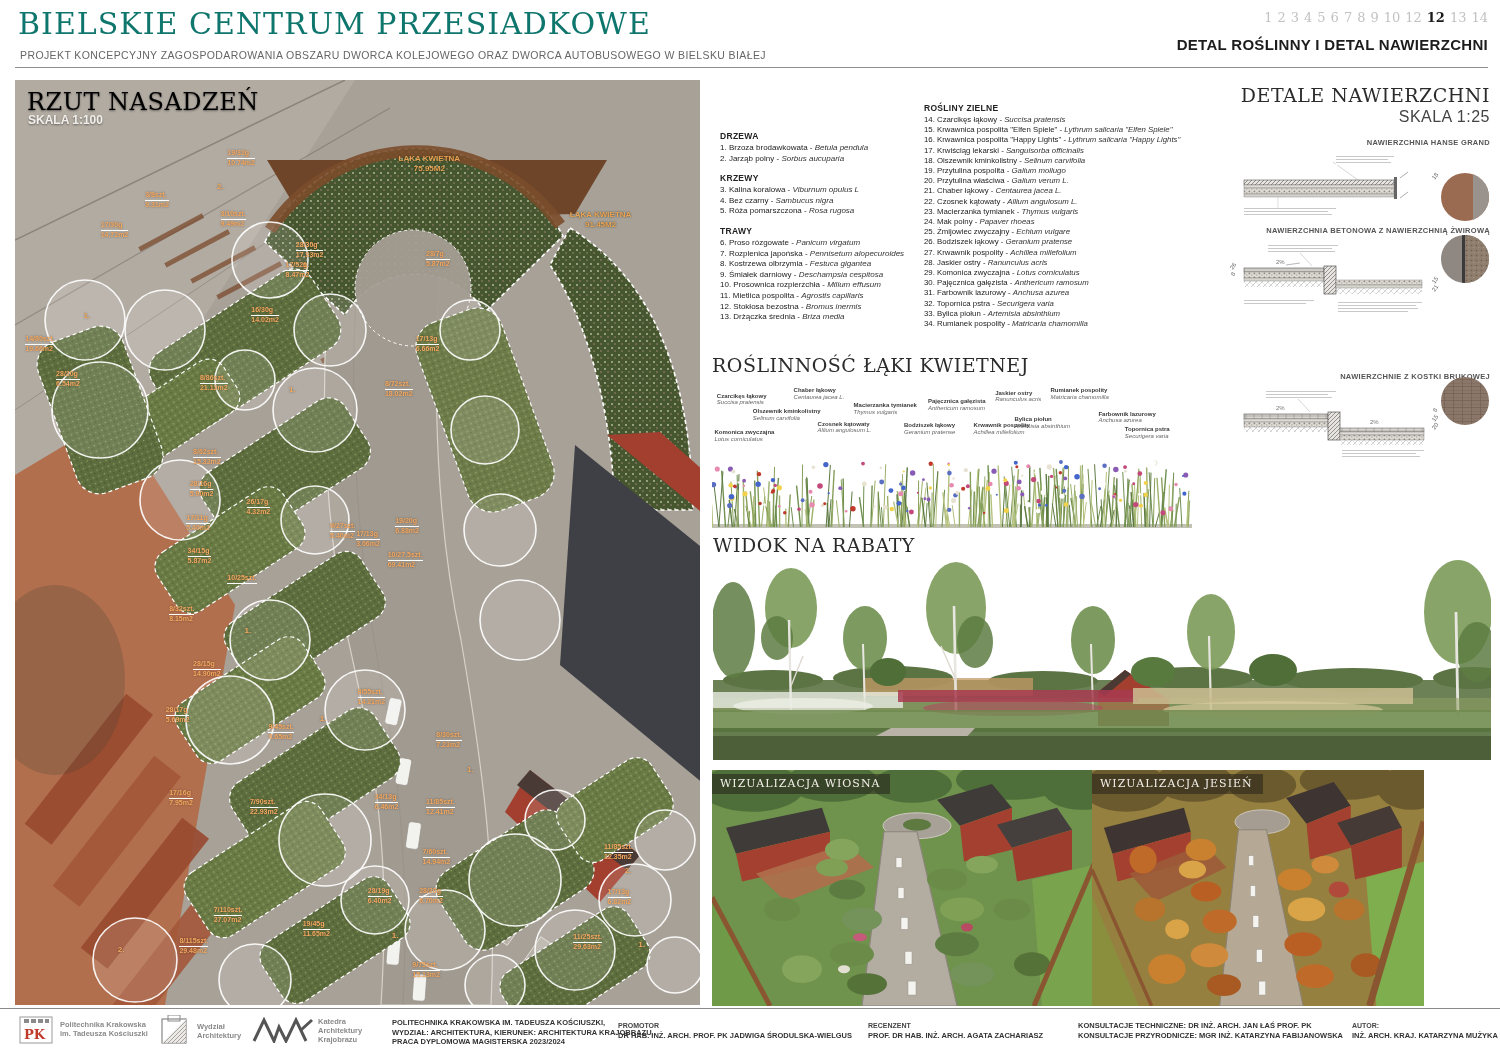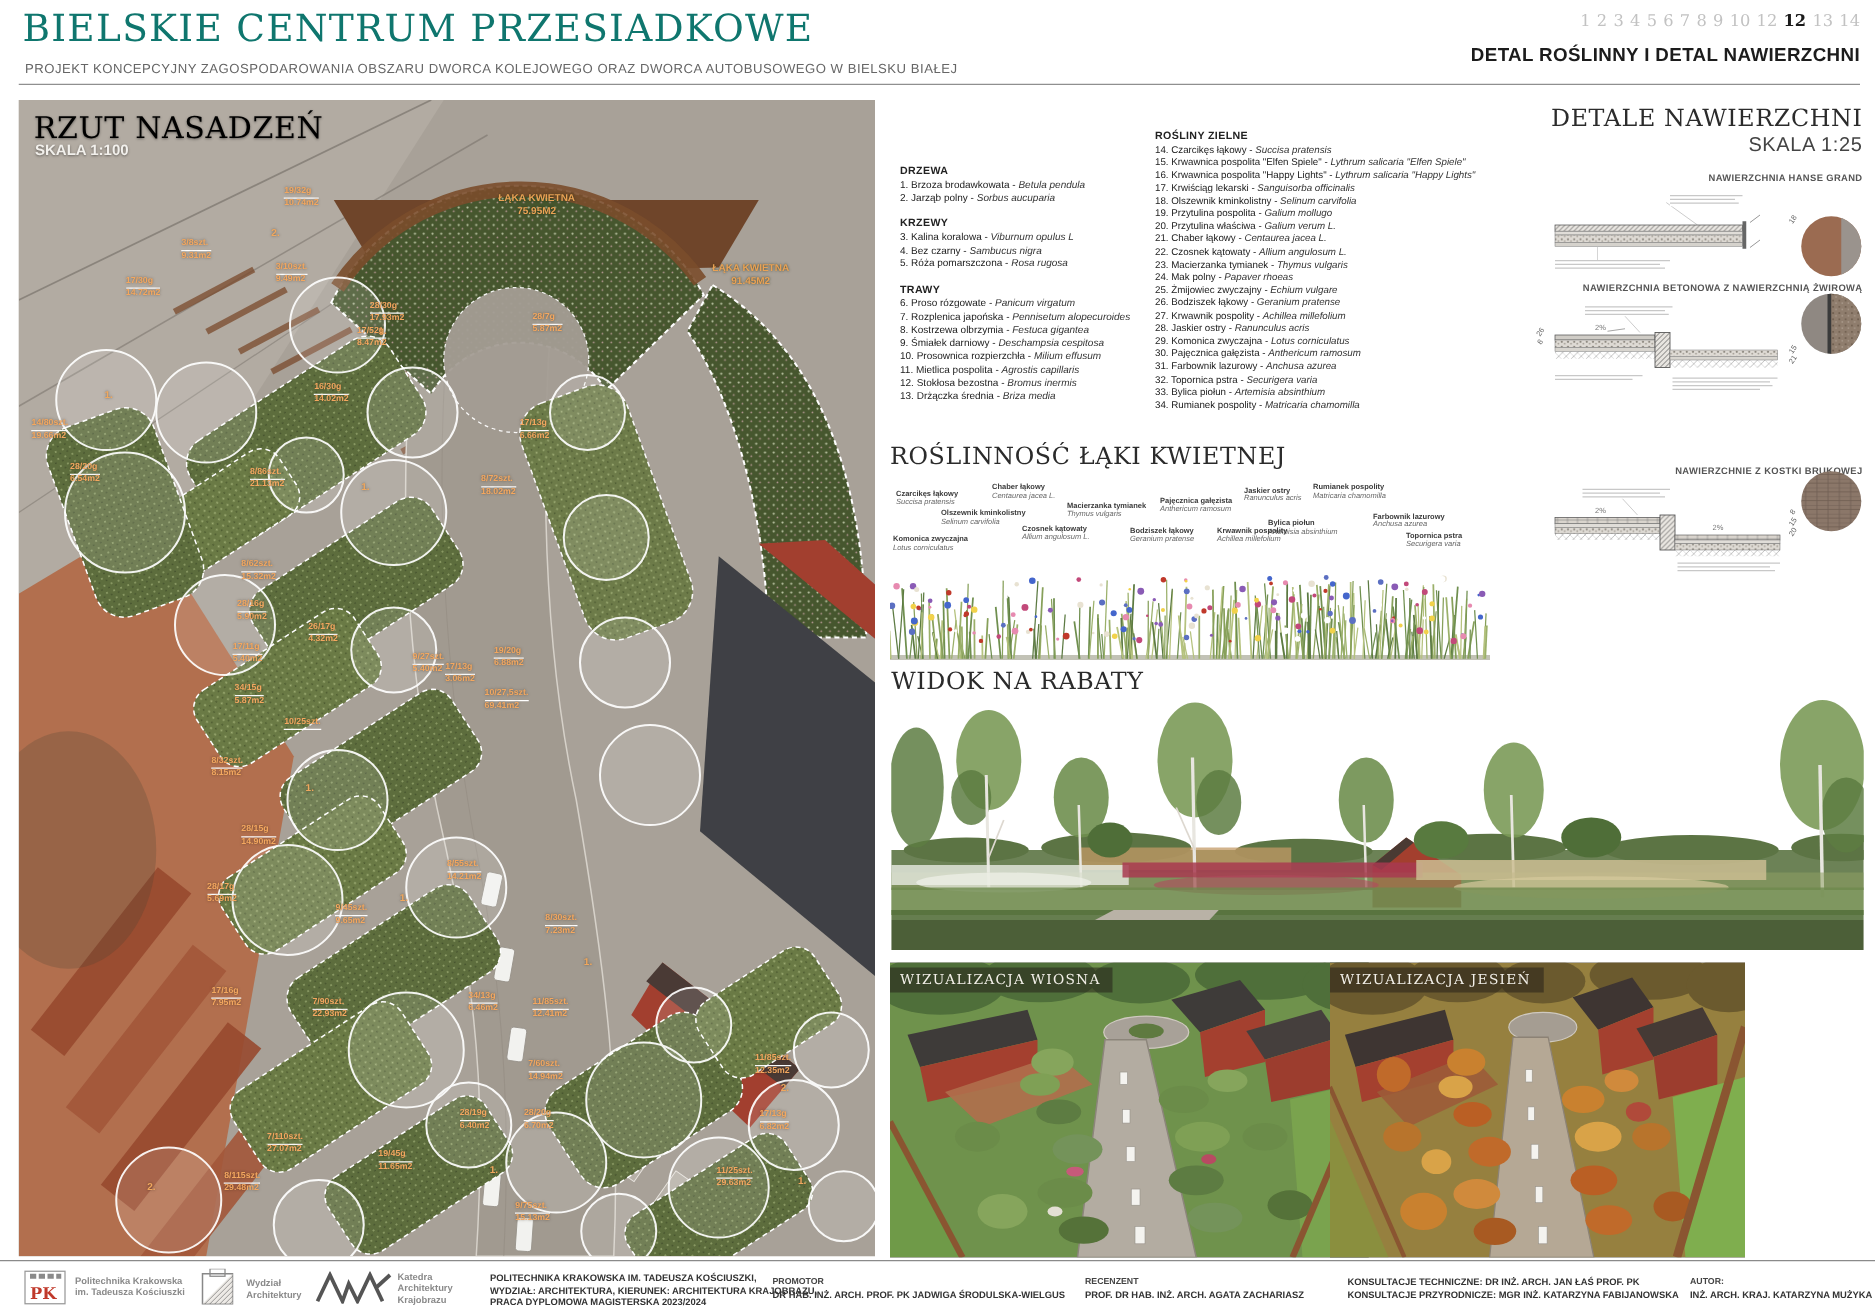--- a/index.html
+++ b/index.html
@@ -48,21 +48,21 @@
   .det-label{position:absolute;right:0;font-size:7.5px;font-weight:bold;color:#555;letter-spacing:.3px;white-space:nowrap;}
   .det-draw{position:absolute;left:0;width:190px;height:80px;}
   .dims{position:absolute;width:18px;font-size:6px;color:#666;line-height:8px;text-align:center;}
   .dims span{display:block;transform:rotate(-55deg);}
   .swatch{position:absolute;width:50px;height:50px;}
   
   .viz{top:770px;height:236px;overflow:hidden;background:#737373;}
   .viz svg{position:absolute;left:0;top:0;width:100%;height:100%;}
   .viz-label{position:absolute;left:0;top:4px;padding:3px 10px 4px 8px;background:rgba(38,32,26,.55);color:#f2efe8;font-family:"DejaVu Serif",serif;font-size:11px;letter-spacing:1px;}
   .viz-w{left:712px;width:383px;}
-  .viz-j{left:1064px;width:332px;}
+  .viz-j{left:1092px;width:332px;}
   
   .footer{left:0;top:1008px;width:1500px;height:42px;border-top:1px solid #8a8a8a;background:#fff;}
   .f-label{font-size:7px;font-weight:bold;color:#444;line-height:9.5px;}
   .f-text{font-size:7.5px;font-weight:bold;color:#333;line-height:9.5px;}
   .pre{white-space:pre-line;}
   .logo-cap{font-size:7.5px;font-weight:bold;color:#8a8a8a;line-height:9px;}
 </style>
 </head>
 <body>
 

